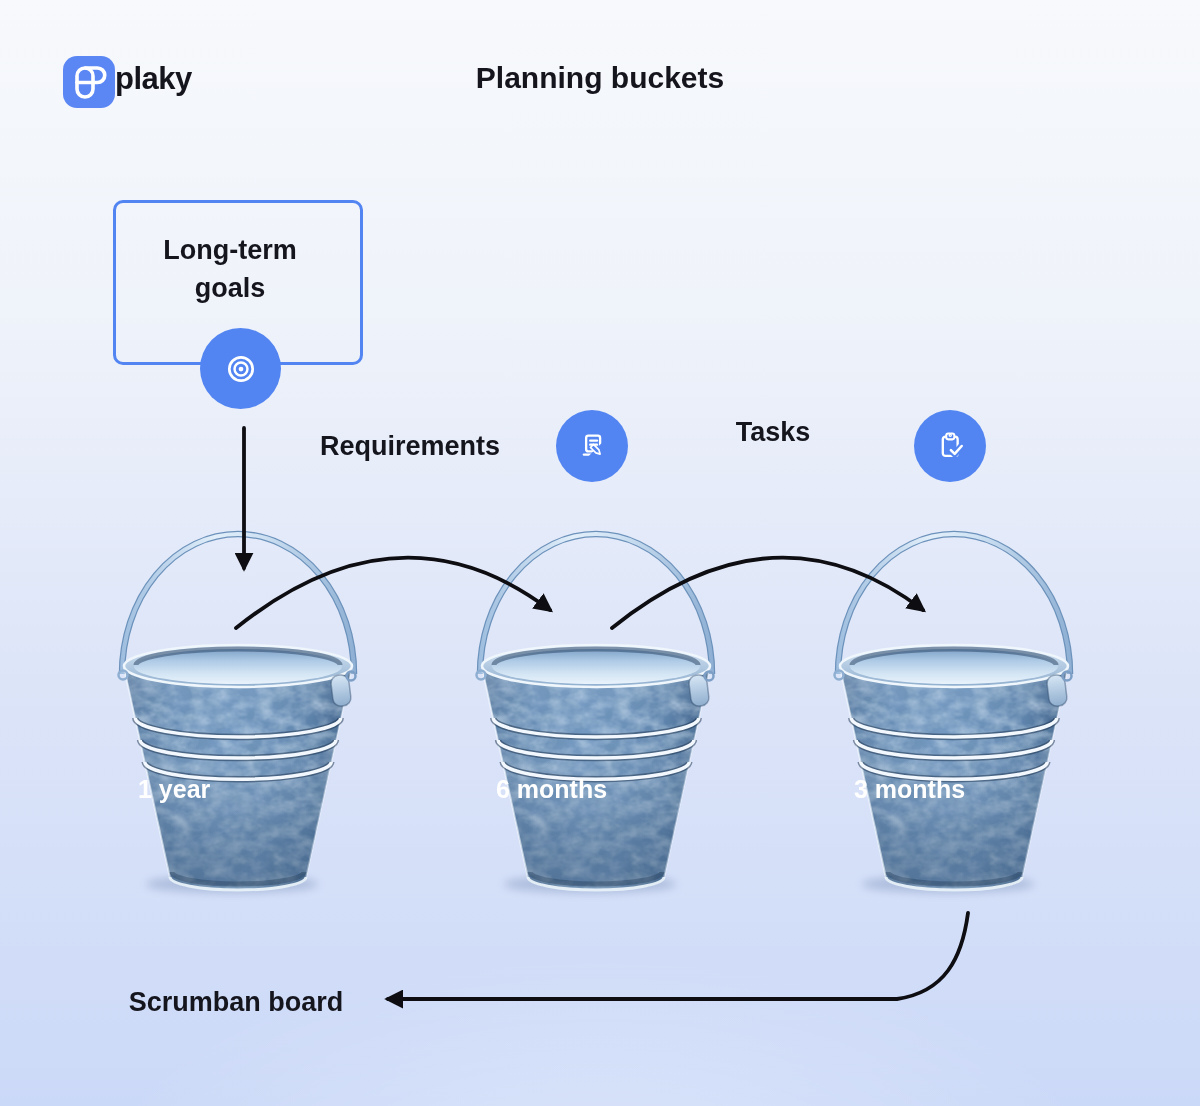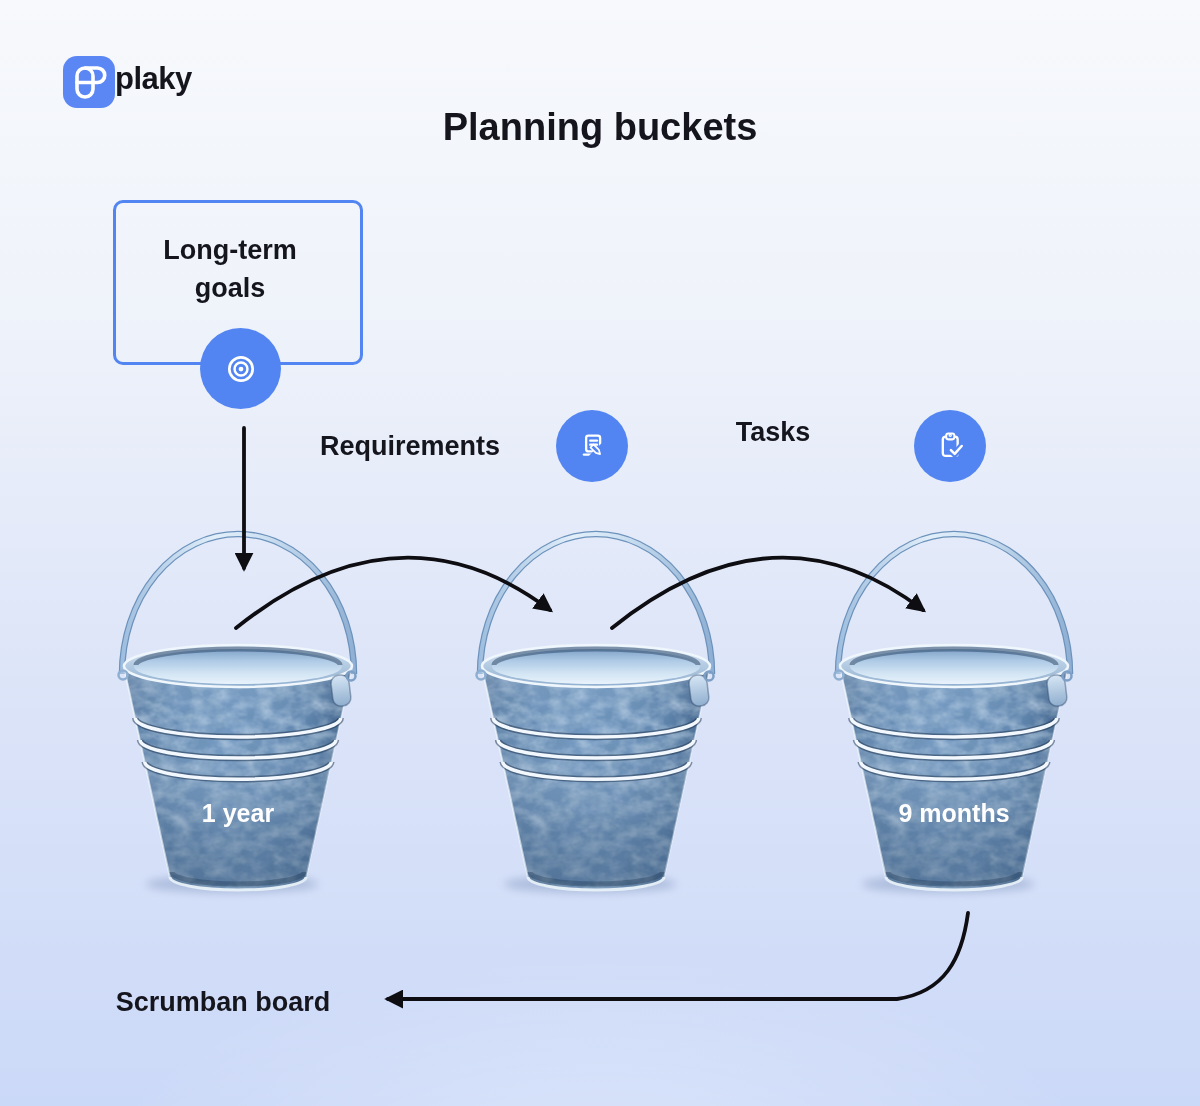--- a/index.html
+++ b/index.html
@@ -6,34 +6,34 @@
   .canvas{
     position:relative;width:1200px;height:1106px;overflow:hidden;
     font-family:"Liberation Sans",sans-serif;color:#15151D;
     background:
       radial-gradient(60% 28% at 50% 106%, rgba(255,255,255,0.30), rgba(255,255,255,0) 70%),
       linear-gradient(180deg,#F7F9FC 0%,#EFF3FA 28%,#DCE4F8 62%,#CBD9F8 100%);
   }
   .abs{position:absolute;}
   .brand-logo{left:63px;top:56px;z-index:6;}
   .brand-name{left:115px;top:61px;font-size:31px;font-weight:bold;letter-spacing:-0.5px;z-index:6;}
-  .page-title{left:50%;transform:translateX(-50%);top:61px;font-size:38px;font-weight:bold;z-index:6;white-space:nowrap;margin-top:45px;}
+  .page-title{left:50%;transform:translateX(-50%);top:61px;font-size:30px;font-weight:bold;z-index:6;white-space:nowrap;}
   .goal-box{left:113px;top:200px;width:250px;height:165px;border:3px solid #5285F2;border-radius:10px;box-sizing:border-box;z-index:3;}
   .goal-box-text{left:113px;top:231px;width:234px;text-align:center;font-size:27px;font-weight:bold;line-height:38px;z-index:3;padding:0 40px;box-sizing:border-box;}
   .icon-circle{border-radius:50%;background:#5285F2;display:flex;align-items:center;justify-content:center;z-index:4;}
   .circle-goal{left:200px;top:328px;width:81px;height:81px;}
   .circle-req{left:556px;top:410px;width:72px;height:72px;}
   .circle-task{left:914px;top:410px;width:72px;height:72px;}
   .flow-label{font-size:27px;font-weight:bold;z-index:6;text-align:center;}
   .label-req{left:300px;top:431px;width:200px;text-align:right;}
   .label-task{left:693px;top:417px;width:160px;}
-  .label-scrumban{left:95px;top:987px;width:256px;}
+  .label-scrumban{left:108px;top:987px;width:256px;}
   .bucket{width:260px;height:385px;top:526px;z-index:2;}
   .bucket-1{left:108px;} .bucket-2{left:466px;} .bucket-3{left:824px;}
-  .bucket-label{width:200px;top:775px;color:#FFFFFF;font-size:25px;font-weight:bold;text-align:center;z-index:6;margin-top:24px;}
+  .bucket-label{width:200px;top:775px;color:#FFFFFF;font-size:25px;font-weight:bold;z-index:6;}
   .bl-1{left:138px;} .bl-2{left:496px;} .bl-3{left:854px;}
   .arrows{left:0;top:0;z-index:5;pointer-events:none;}
   svg{display:block;}
 </style>
 </head>
 <body>
 
 <div class="canvas">
 
   <svg width="0" height="0" style="position:absolute" aria-hidden="true">
@@ -171,21 +171,22 @@
       <use href="#bucket"></use>
     </svg>
   <svg class="abs bucket bucket-2" viewBox="0 0 260 385">
       <use href="#bucket"></use>
     </svg>
   <svg class="abs bucket bucket-3" viewBox="0 0 260 385">
       <use href="#bucket"></use>
     </svg>
 
   <div class="abs bucket-label bl-1">1 year</div>
-  <div class="abs bucket-label bl-3">9 months</div>
+  <div class="abs bucket-label bl-2">6 months</div>
+  <div class="abs bucket-label bl-3">3 months</div>
 
   <svg class="abs arrows" width="1200" height="1106" viewBox="0 0 1200 1106">
     <defs>
       <marker id="ah" viewBox="0 0 10 10" refX="8" refY="5" markerWidth="5" markerHeight="5" orient="auto-start-reverse">
         <path d="M0 0 L10 5 L0 10 Z" fill="#0D0D12"></path>
       </marker>
     </defs>
     <g fill="none" stroke="#0D0D12" stroke-width="3.8" stroke-linecap="round">
       <path d="M244 428 L244 568" marker-end="url(#ah)"></path>
       <path d="M236 628 Q400 497 550 610" marker-end="url(#ah)"></path>

